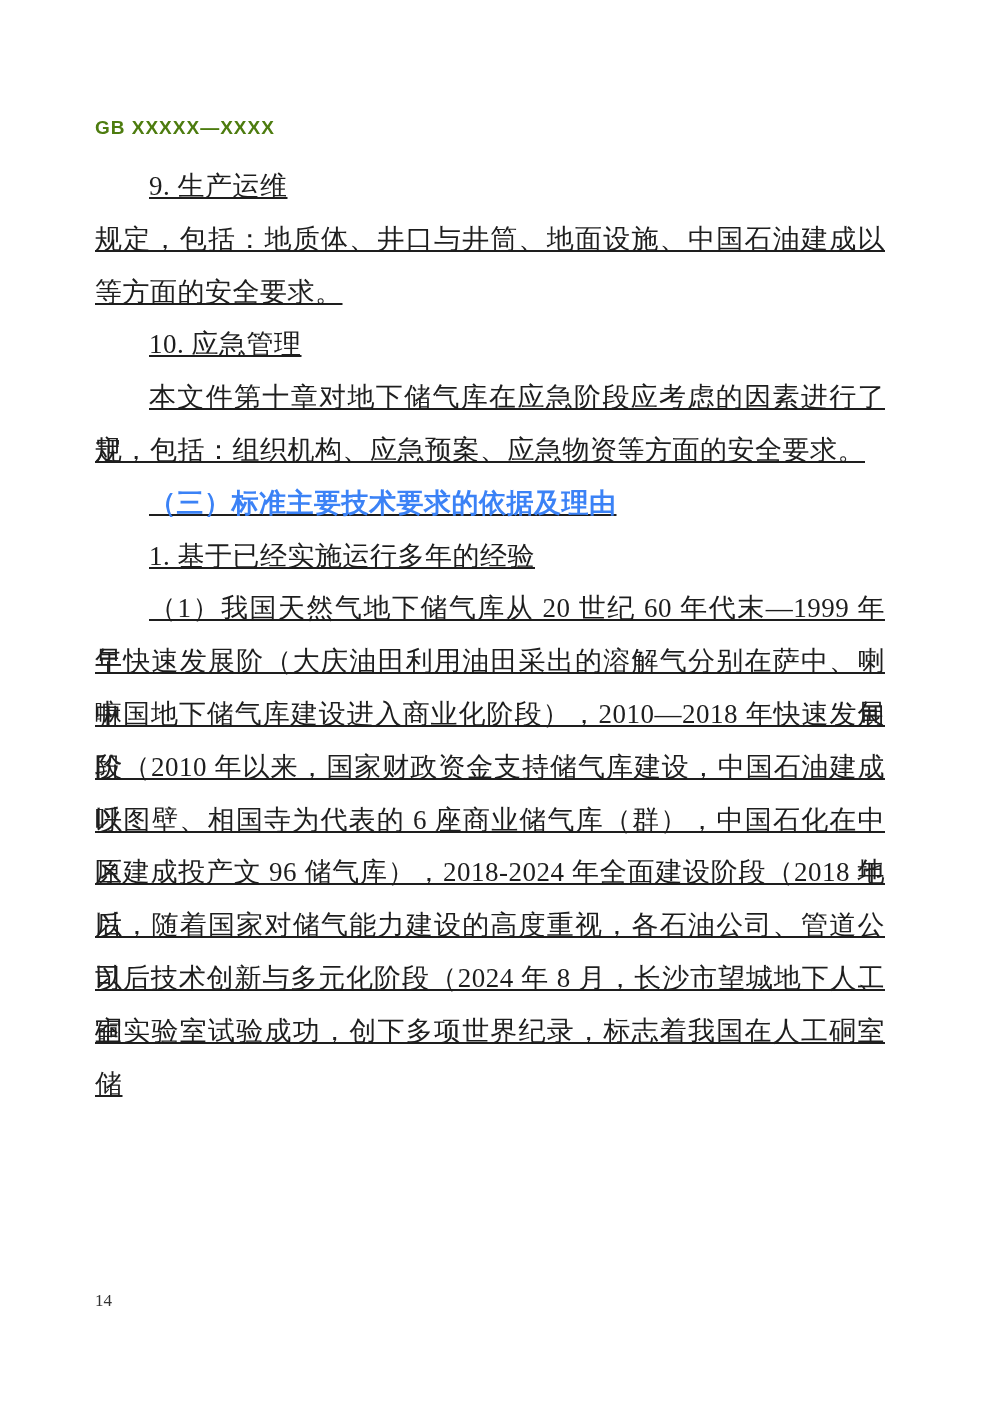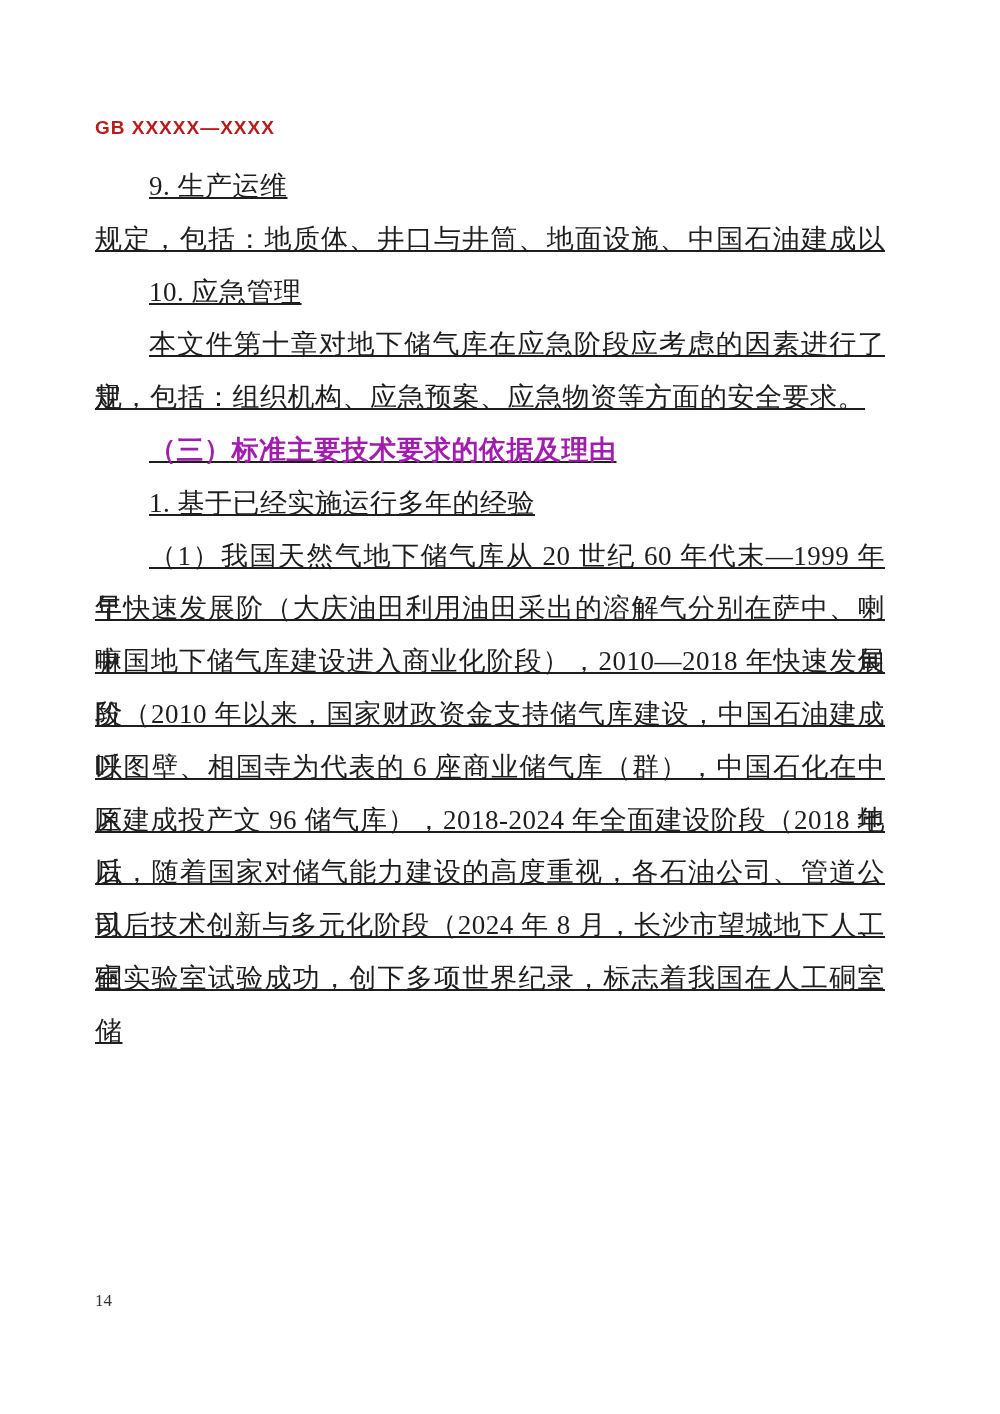--- a/index.html
+++ b/index.html
@@ -18,21 +18,21 @@
     color: #1e1e1e;
   }
   .doc-header {
     position: absolute;
     left: 95px;
     top: 117px;
     font-family: "Liberation Sans", "DejaVu Sans", sans-serif;
     font-weight: 600;
     font-size: 19px;
     letter-spacing: 1px;
-    color: #b91c1c;
+    color: #4d7c0f;
     white-space: pre;
   }
   .textbody {
     position: absolute;
     left: 95px;
     top: 160px;
     width: 790px;
     text-decoration: underline;
   }
   .line {
@@ -46,21 +46,21 @@
     text-align: justify;
     text-align-last: justify;
     text-justify: inter-character;
     white-space: normal;
   }
   .ind {
     text-indent: 2em;
   }
   .bold {
     font-weight: bold;
-    color: #a21caf;
+    color: #3b82f6;
   }
   .page-number {
     position: absolute;
     left: 95px;
     top: 1291px;
     font-size: 17px;
     color: #333;
   }
 </style>
 </head>
@@ -68,20 +68,21 @@
 
 <div class="page">
 
   <div class="doc-header">GB XXXXX—XXXX</div>
 
   <div class="textbody">
 
     <div class="line ind">9. 生产运维</div>
 
     <div class="line jst">规定，包括：地质体、井口与井筒、地面设施、中国石油建成以</div>
+    <div class="line">等方面的安全要求。</div>
 
     <div class="line ind">10. 应急管理</div>
 
     <div class="line ind jst">本文件第十章对地下储气库在应急阶段应考虑的因素进行了规</div>
     <div class="line">定，包括：组织机构、应急预案、应急物资等方面的安全要求。</div>
 
     <div class="line ind bold">（三）标准主要技术要求的依据及理由</div>
 
     <div class="line ind">1. 基于已经实施运行多年的经验</div>
 

